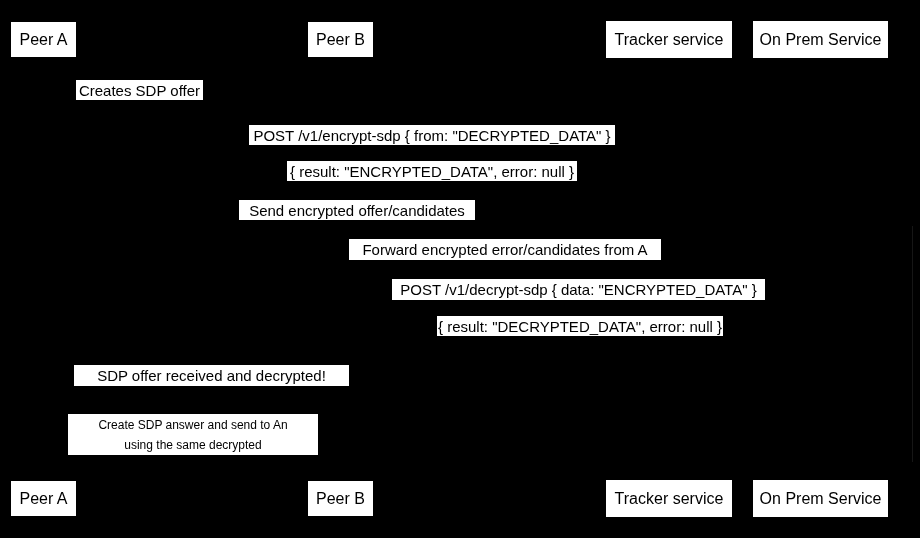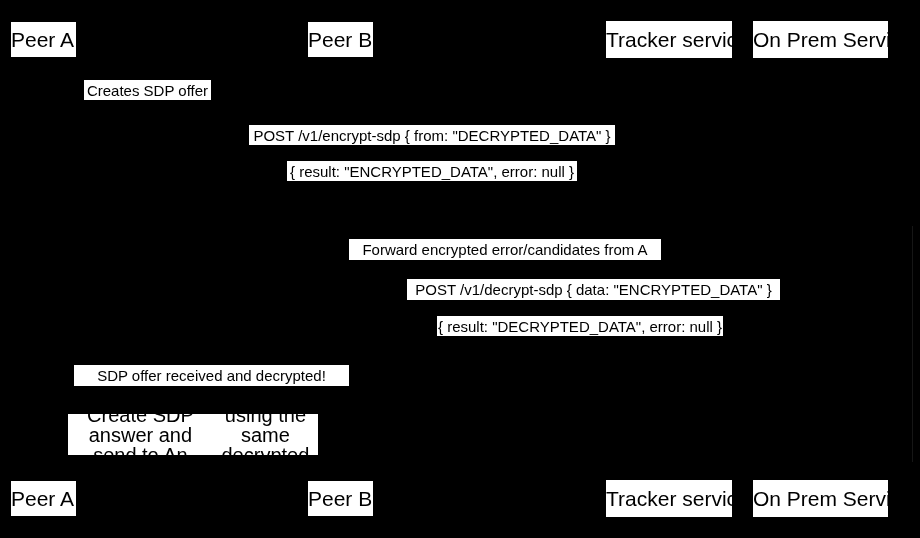--- a/index.html
+++ b/index.html
@@ -14,22 +14,22 @@
     background: #000000;
     overflow: hidden;
     font-family: "Liberation Sans", sans-serif;
   }
   .participant-box {
     position: absolute;
     background: #ffffff;
     color: #000000;
     display: flex;
     align-items: center;
-    justify-content: flex-start;
-    font-size: 21px;
+    justify-content: center;
+    font-size: 16px;
     white-space: nowrap;
     box-sizing: border-box;
   }
   .lifeline {
     position: absolute;
     width: 1px;
     background: #000000; 
   }
   .msg-label {
     position: absolute;
@@ -40,24 +40,25 @@
     white-space: nowrap;
     display: flex;
     align-items: center;
     justify-content: center;
     box-sizing: border-box;
   }
   .note-box {
     position: absolute;
     background: #ffffff;
     color: #000000;
-    font-size: 20px;
+    font-size: 12px;
     line-height: 20px;
     text-align: center;
     display: flex;
+    flex-direction: column;
     align-items: center;
     justify-content: center;
     box-sizing: border-box;
   }
   .edge-artifact {
     position: absolute;
     width: 1px;
     background: #161616;
   }
 </style>
@@ -79,33 +80,36 @@
   <div class="participant-box" style="left:308px; top:22px; width:65px;  height:35px;">
     <span>Peer B</span>
   </div>
   <div class="participant-box" style="left:606px; top:21px; width:126px; height:37px;">
     <span>Tracker service</span>
   </div>
   <div class="participant-box" style="left:753px; top:21px; width:135px; height:37px;">
     <span>On Prem Service</span>
   </div>
 
-  <div class="msg-label" style="left:84px;  top:80px;  width:127px; height:20px;">
+  <div class="msg-label" style="left:76px;  top:80px;  width:127px; height:20px;">
     <span>Creates SDP offer</span>
   </div>
   <div class="msg-label" style="left:249px; top:125px; width:366px; height:20px;">
     <span>POST /v1/encrypt-sdp { from: "DECRYPTED_DATA" }</span>
   </div>
   <div class="msg-label" style="left:287px; top:161px; width:290px; height:20px;">
     <span>{ result: "ENCRYPTED_DATA", error: null }</span>
   </div>
+  <div class="msg-label" style="left:239px; top:200px; width:236px; height:20px;">
+    <span>Send encrypted offer/candidates</span>
+  </div>
   <div class="msg-label" style="left:349px; top:239px; width:312px; height:21px;">
     <span>Forward encrypted error/candidates from A</span>
   </div>
-  <div class="msg-label" style="left:392px; top:279px; width:373px; height:21px;margin-left:15px;">
+  <div class="msg-label" style="left:392px; top:279px; width:373px; height:21px;">
     <span>POST /v1/decrypt-sdp { data: "ENCRYPTED_DATA" }</span>
   </div>
   <div class="msg-label" style="left:437px; top:316px; width:286px; height:20px;">
     <span>{ result: "DECRYPTED_DATA", error: null }</span>
   </div>
   <div class="msg-label" style="left:74px;  top:365px; width:275px; height:21px;">
     <span>SDP offer received and decrypted!</span>
   </div>
 
   <div class="note-box" style="left:68px; top:414px; width:250px; height:41px;">

